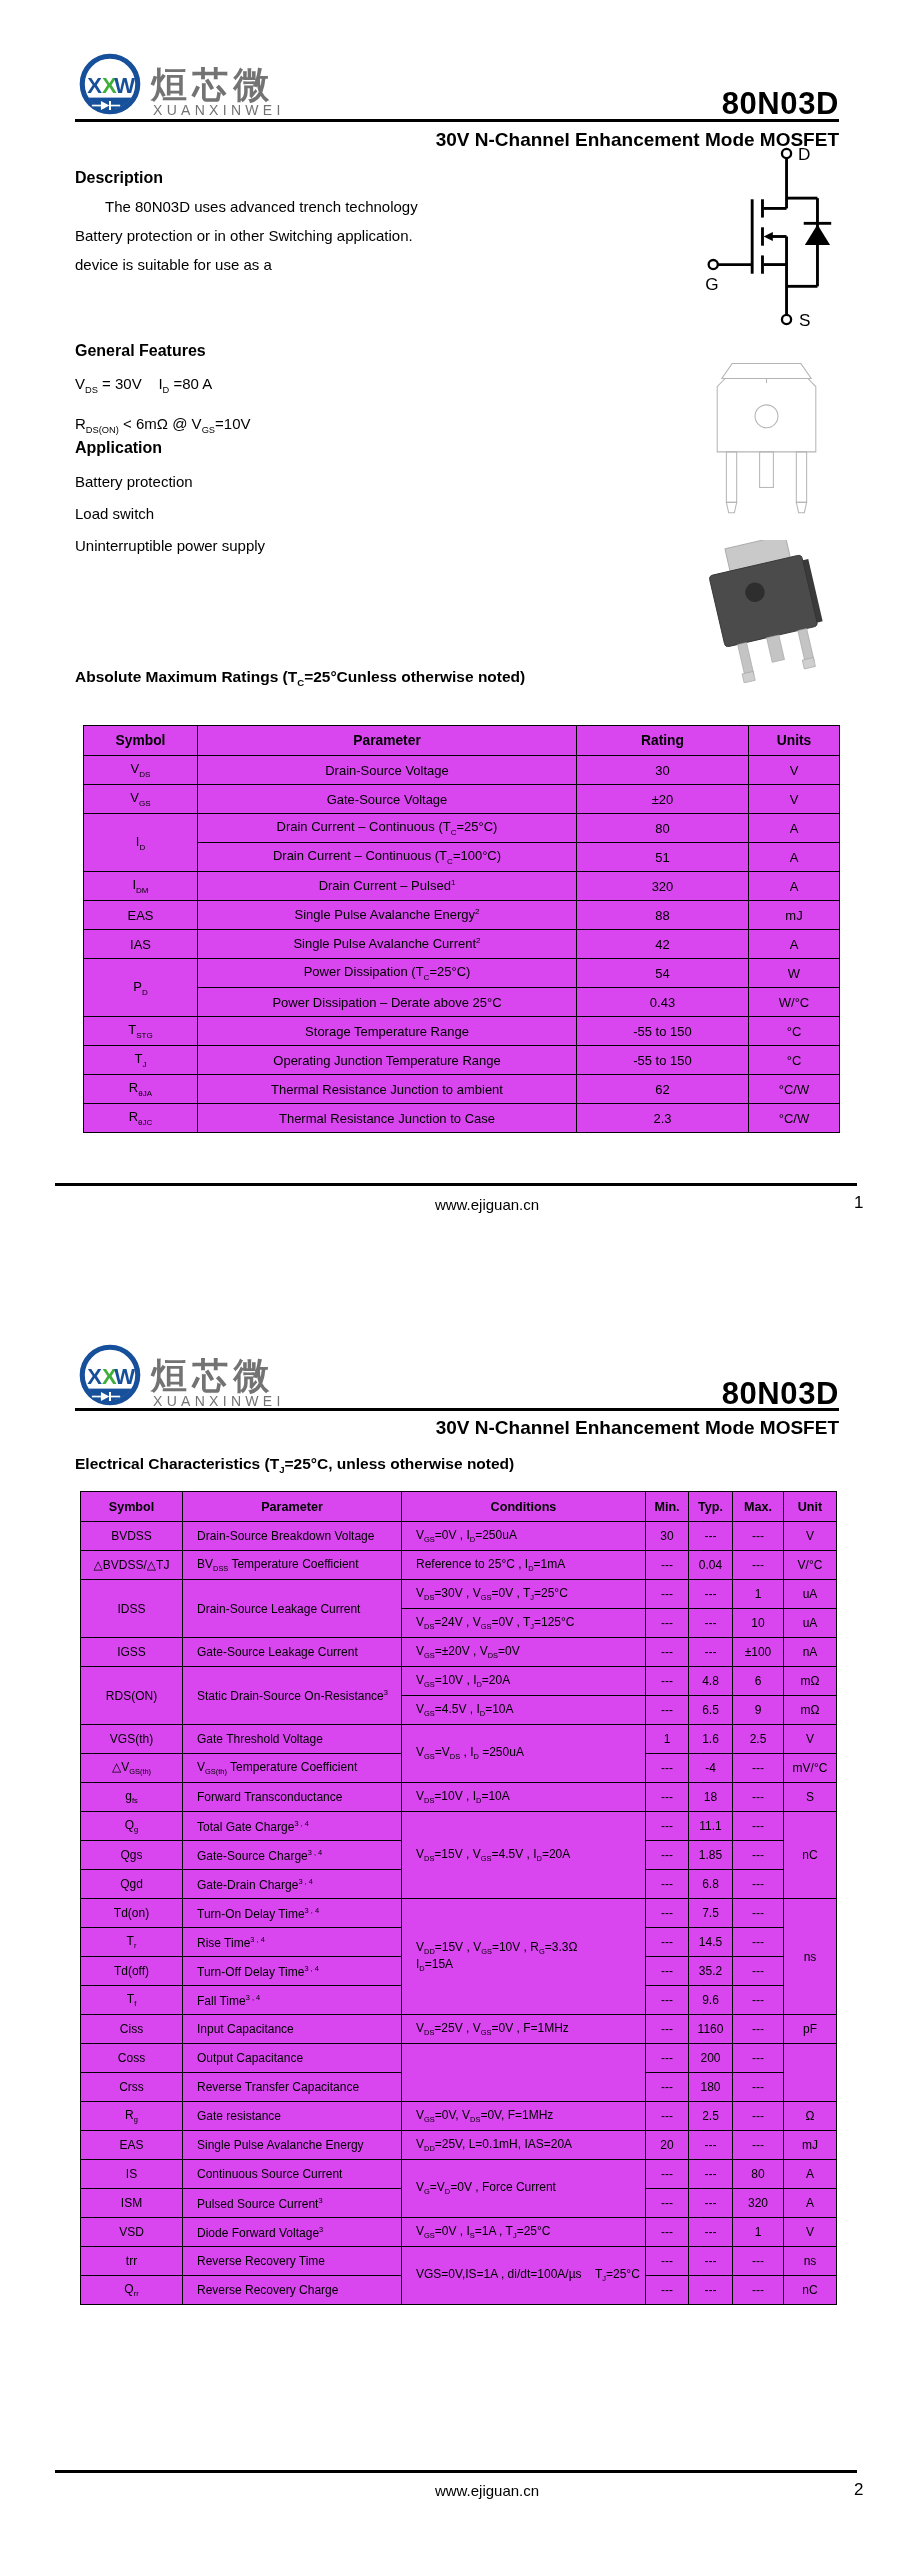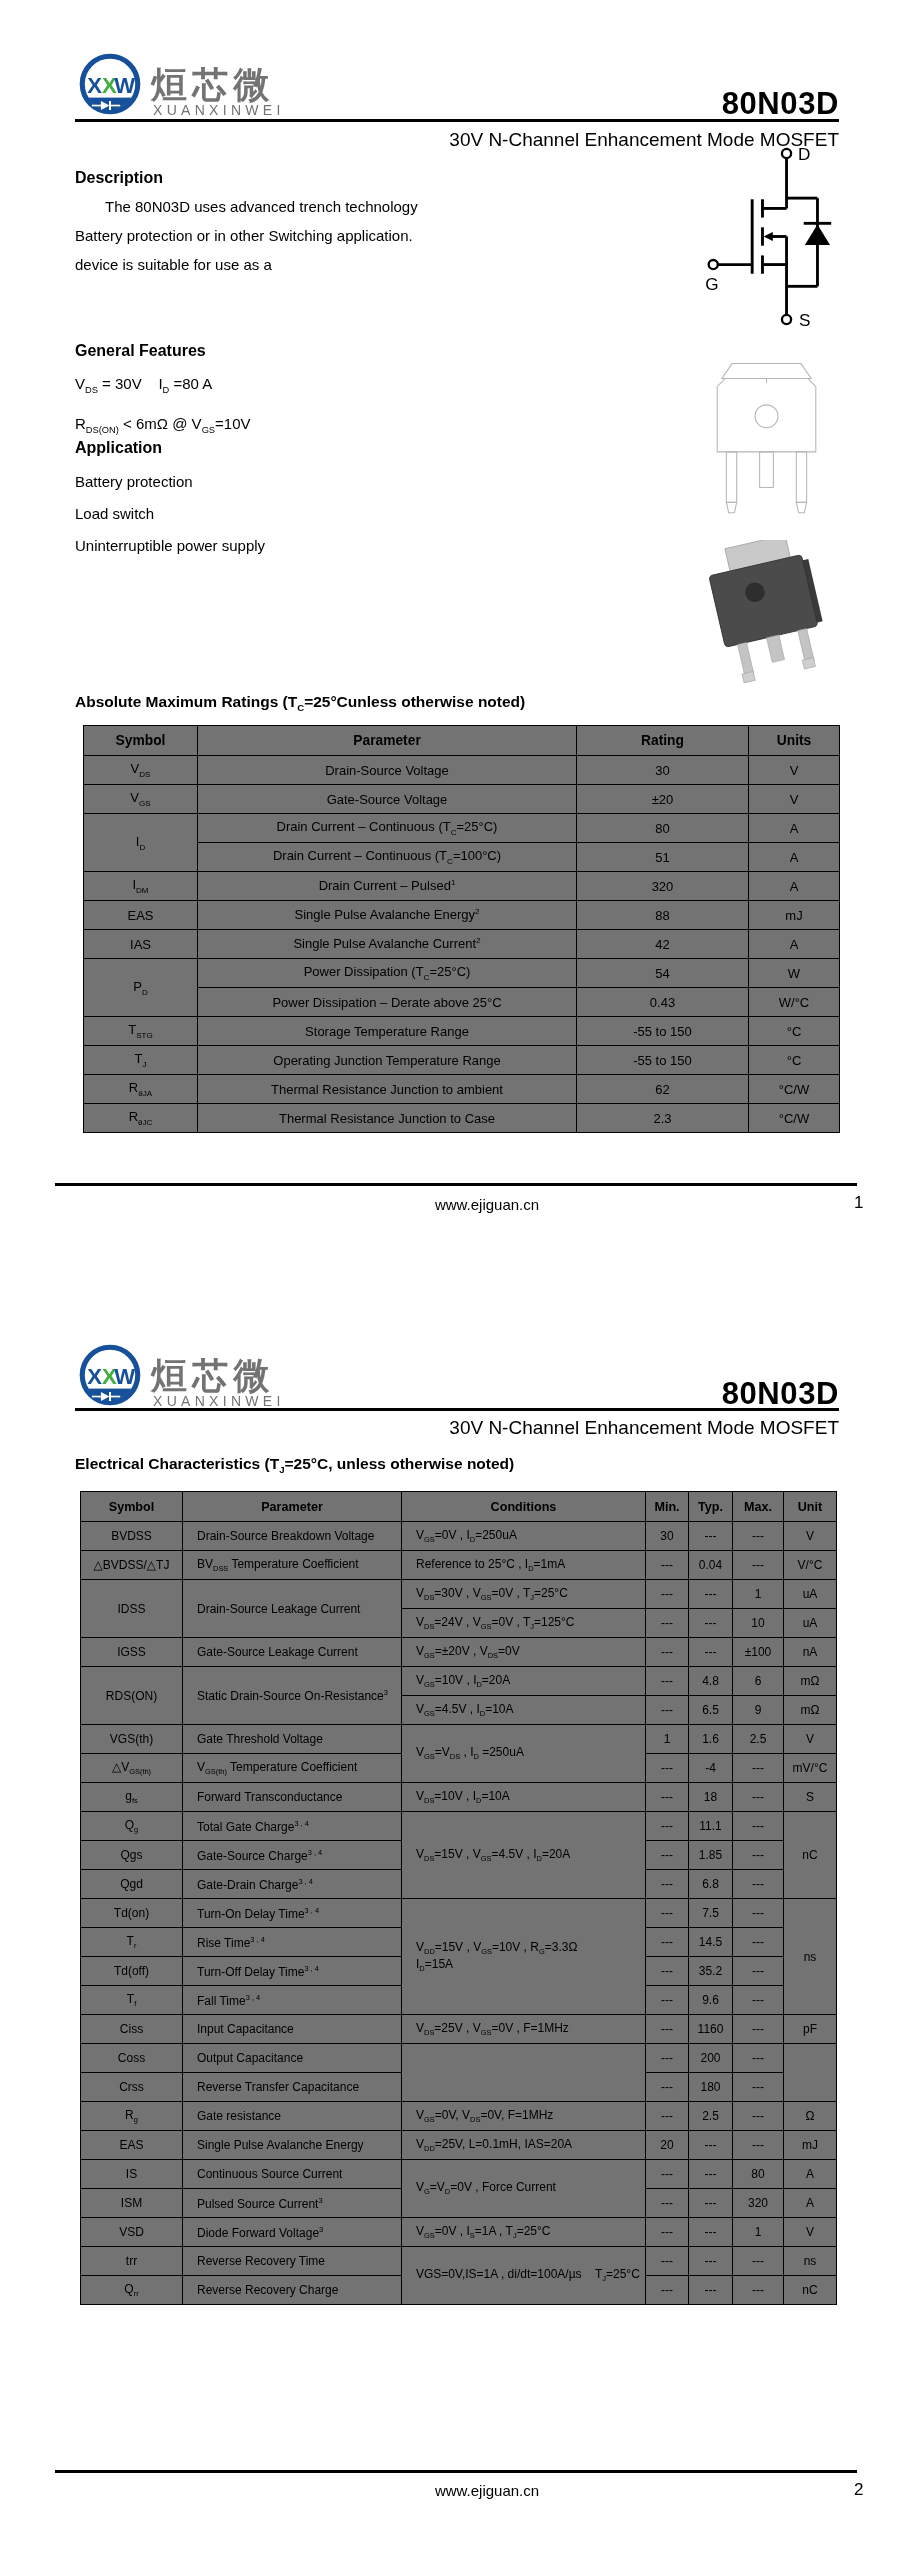--- a/index.html
+++ b/index.html
@@ -4,27 +4,27 @@
 <style>
   * { margin:0; padding:0; box-sizing:border-box; }
   html,body { background:#ffffff; }
   .canvas {
     position:relative; width:911px; height:2576px; background:#fff;
     font-family:"Liberation Sans", sans-serif; color:#000; overflow:hidden;
   }
   .abs { position:absolute; }
   .rule { position:absolute; background:#000; height:3.4px; }
   .part-number { position:absolute; right:72px; font-size:31px; font-weight:bold; letter-spacing:0.6px; }
-  .subtitle { position:absolute; right:72px; font-size:19px; font-weight:normal; }
+  .subtitle { position:absolute; right:72px; font-size:19px; font-weight:bold; }
   .h1 { position:absolute; font-size:16px; font-weight:bold; }
   .bodytext { font-size:15px; line-height:29px; }
   .indent { padding-left:30px; }
   .logo-cn { position:absolute; font-size:36px; font-weight:600; letter-spacing:5.2px; color:#737373; }
   .logo-en { position:absolute; font-size:14px; letter-spacing:4.3px; color:#737373; font-weight:500; }
-  table { border-collapse:collapse; table-layout:fixed; position:absolute; background:#737373; border:1.7px solid #000; }
+  table { border-collapse:collapse; table-layout:fixed; position:absolute; background:#d946ef; border:1.7px solid #000; }
   th, td { border:1.1px solid #000; text-align:center; vertical-align:middle; padding:1.1px 3.4px; overflow:hidden; }
   th { font-weight:bold; }
   td.l { text-align:left; padding-left:14px; }
   .t1 { width:756px; font-size:13px; }
   .t1 th { height:30px; font-size:13.8px; }
   .t1 td { height:29px; }
   .t2 { width:756px; font-size:12px; }
   .t2 th { height:30px; font-size:12.6px; }
   .t2 td { height:29px; }
   sub { font-size:0.62em; }
@@ -131,21 +131,21 @@
         <rect x="18" y="42" width="166" height="128" rx="7" fill="#4b4b4b" stroke="#333" stroke-width="1.5"></rect>
         <circle cx="90" cy="88" r="17" fill="#2e2e2e"></circle>
         <rect x="40" y="170" width="16" height="58" fill="#c4c4c4" stroke="#9e9e9e" stroke-width="1"></rect>
         <rect x="36" y="222" width="20" height="16" fill="#cfcfcf" stroke="#9e9e9e" stroke-width="1"></rect>
         <rect x="92" y="170" width="22" height="44" fill="#c4c4c4" stroke="#9e9e9e" stroke-width="1"></rect>
         <rect x="148" y="170" width="16" height="58" fill="#c4c4c4" stroke="#9e9e9e" stroke-width="1"></rect>
         <rect x="144" y="222" width="20" height="16" fill="#cfcfcf" stroke="#9e9e9e" stroke-width="1"></rect>
       </g>
     </svg>
 
-    <div class="h1" style="left:75px; top:693px; font-size:15.5px;">Absolute Maximum Ratings (T<sub>C</sub>=25°Cunless otherwise noted)</div>
+    <div class="h1" style="left:75px; top:668px; font-size:15.5px;">Absolute Maximum Ratings (T<sub>C</sub>=25°Cunless otherwise noted)</div>
     <table class="t1" style="left:83px; top:725px;">
         <colgroup>
           <col style="width: 114px;">
           <col style="width: 379px;">
           <col style="width: 172px;">
           <col style="width: 91px;">
         </colgroup>
         <thead>
           <tr>
             <th>Symbol</th>

